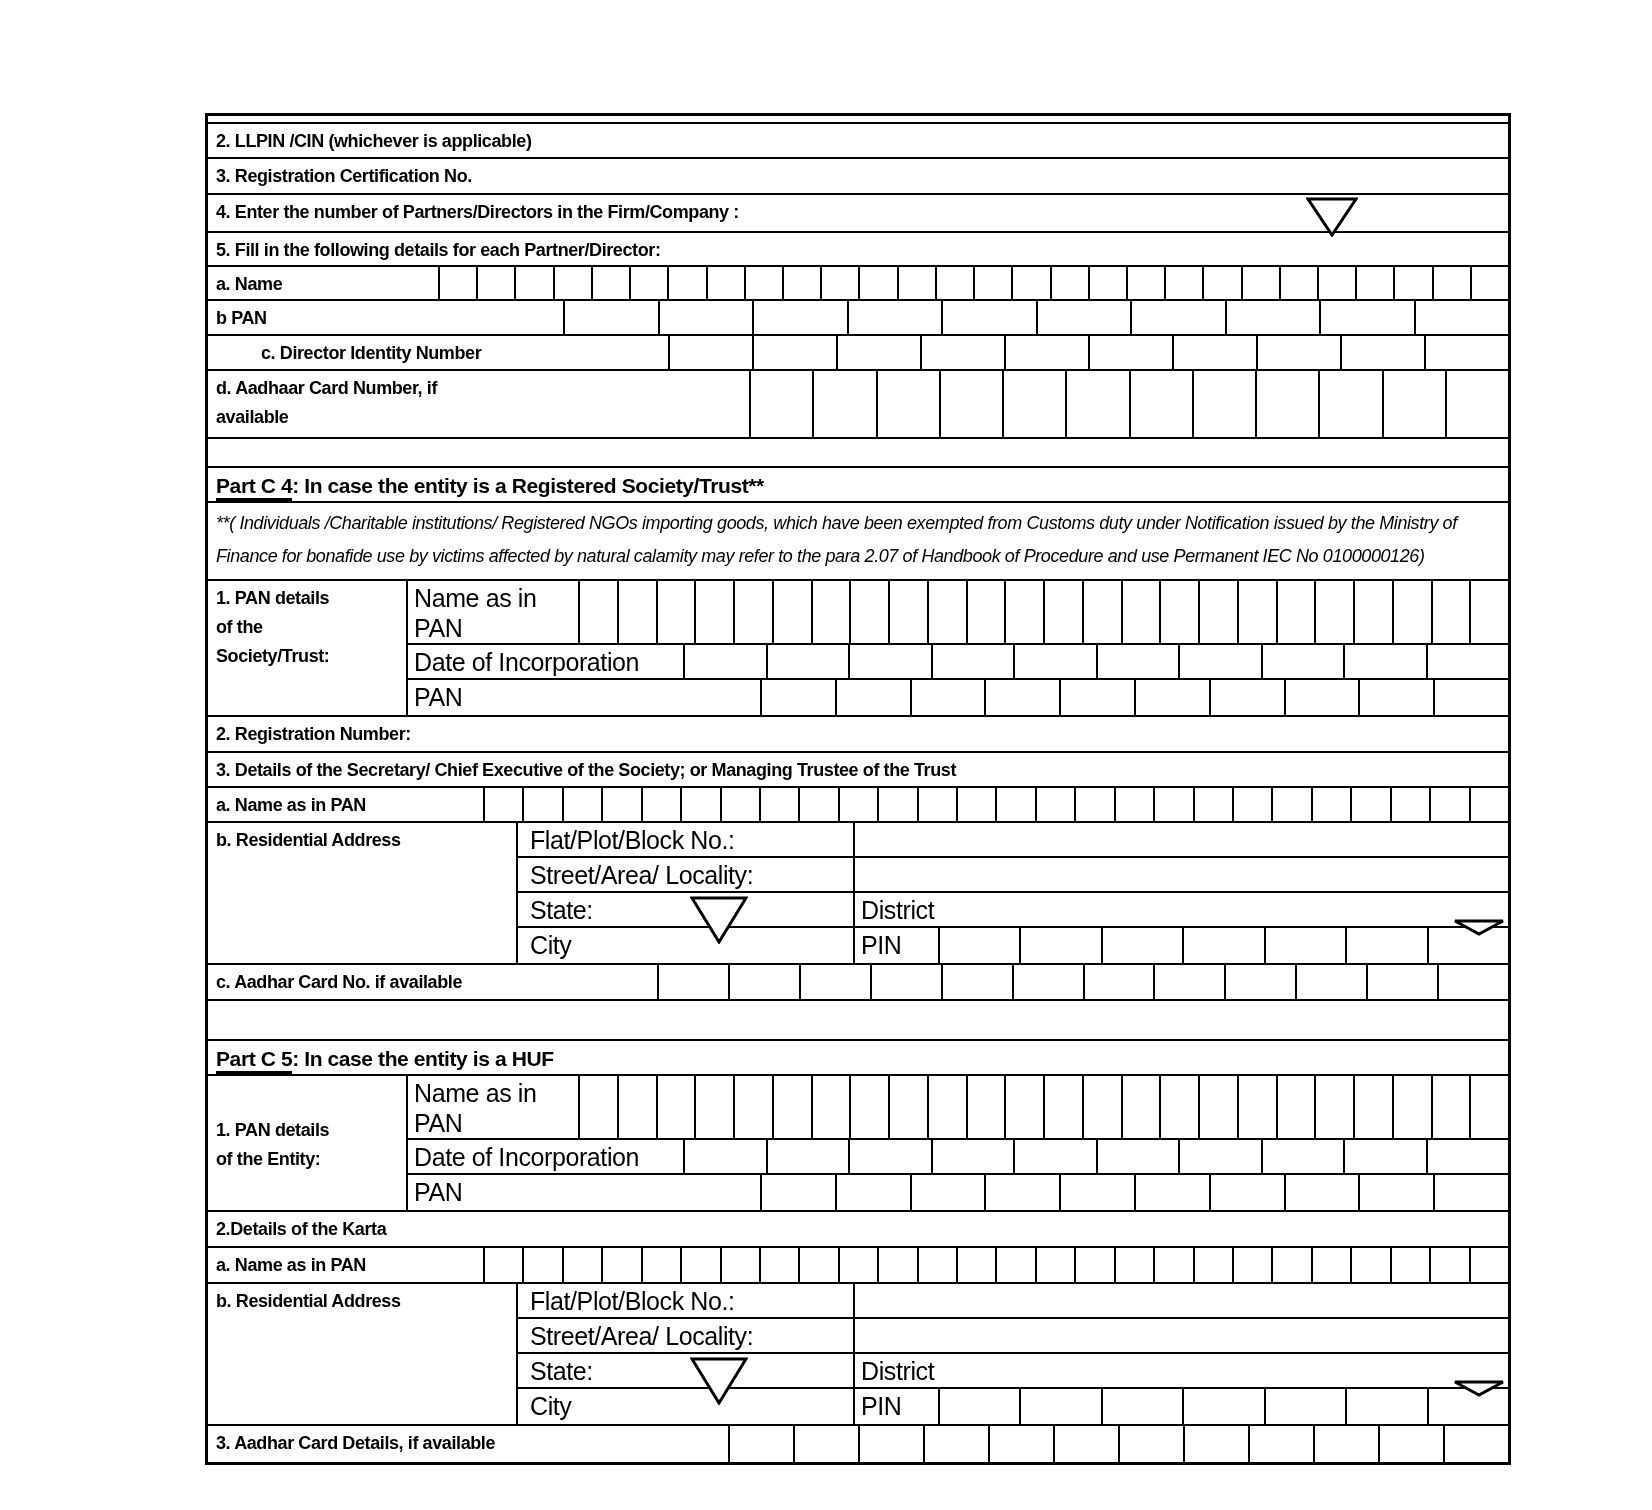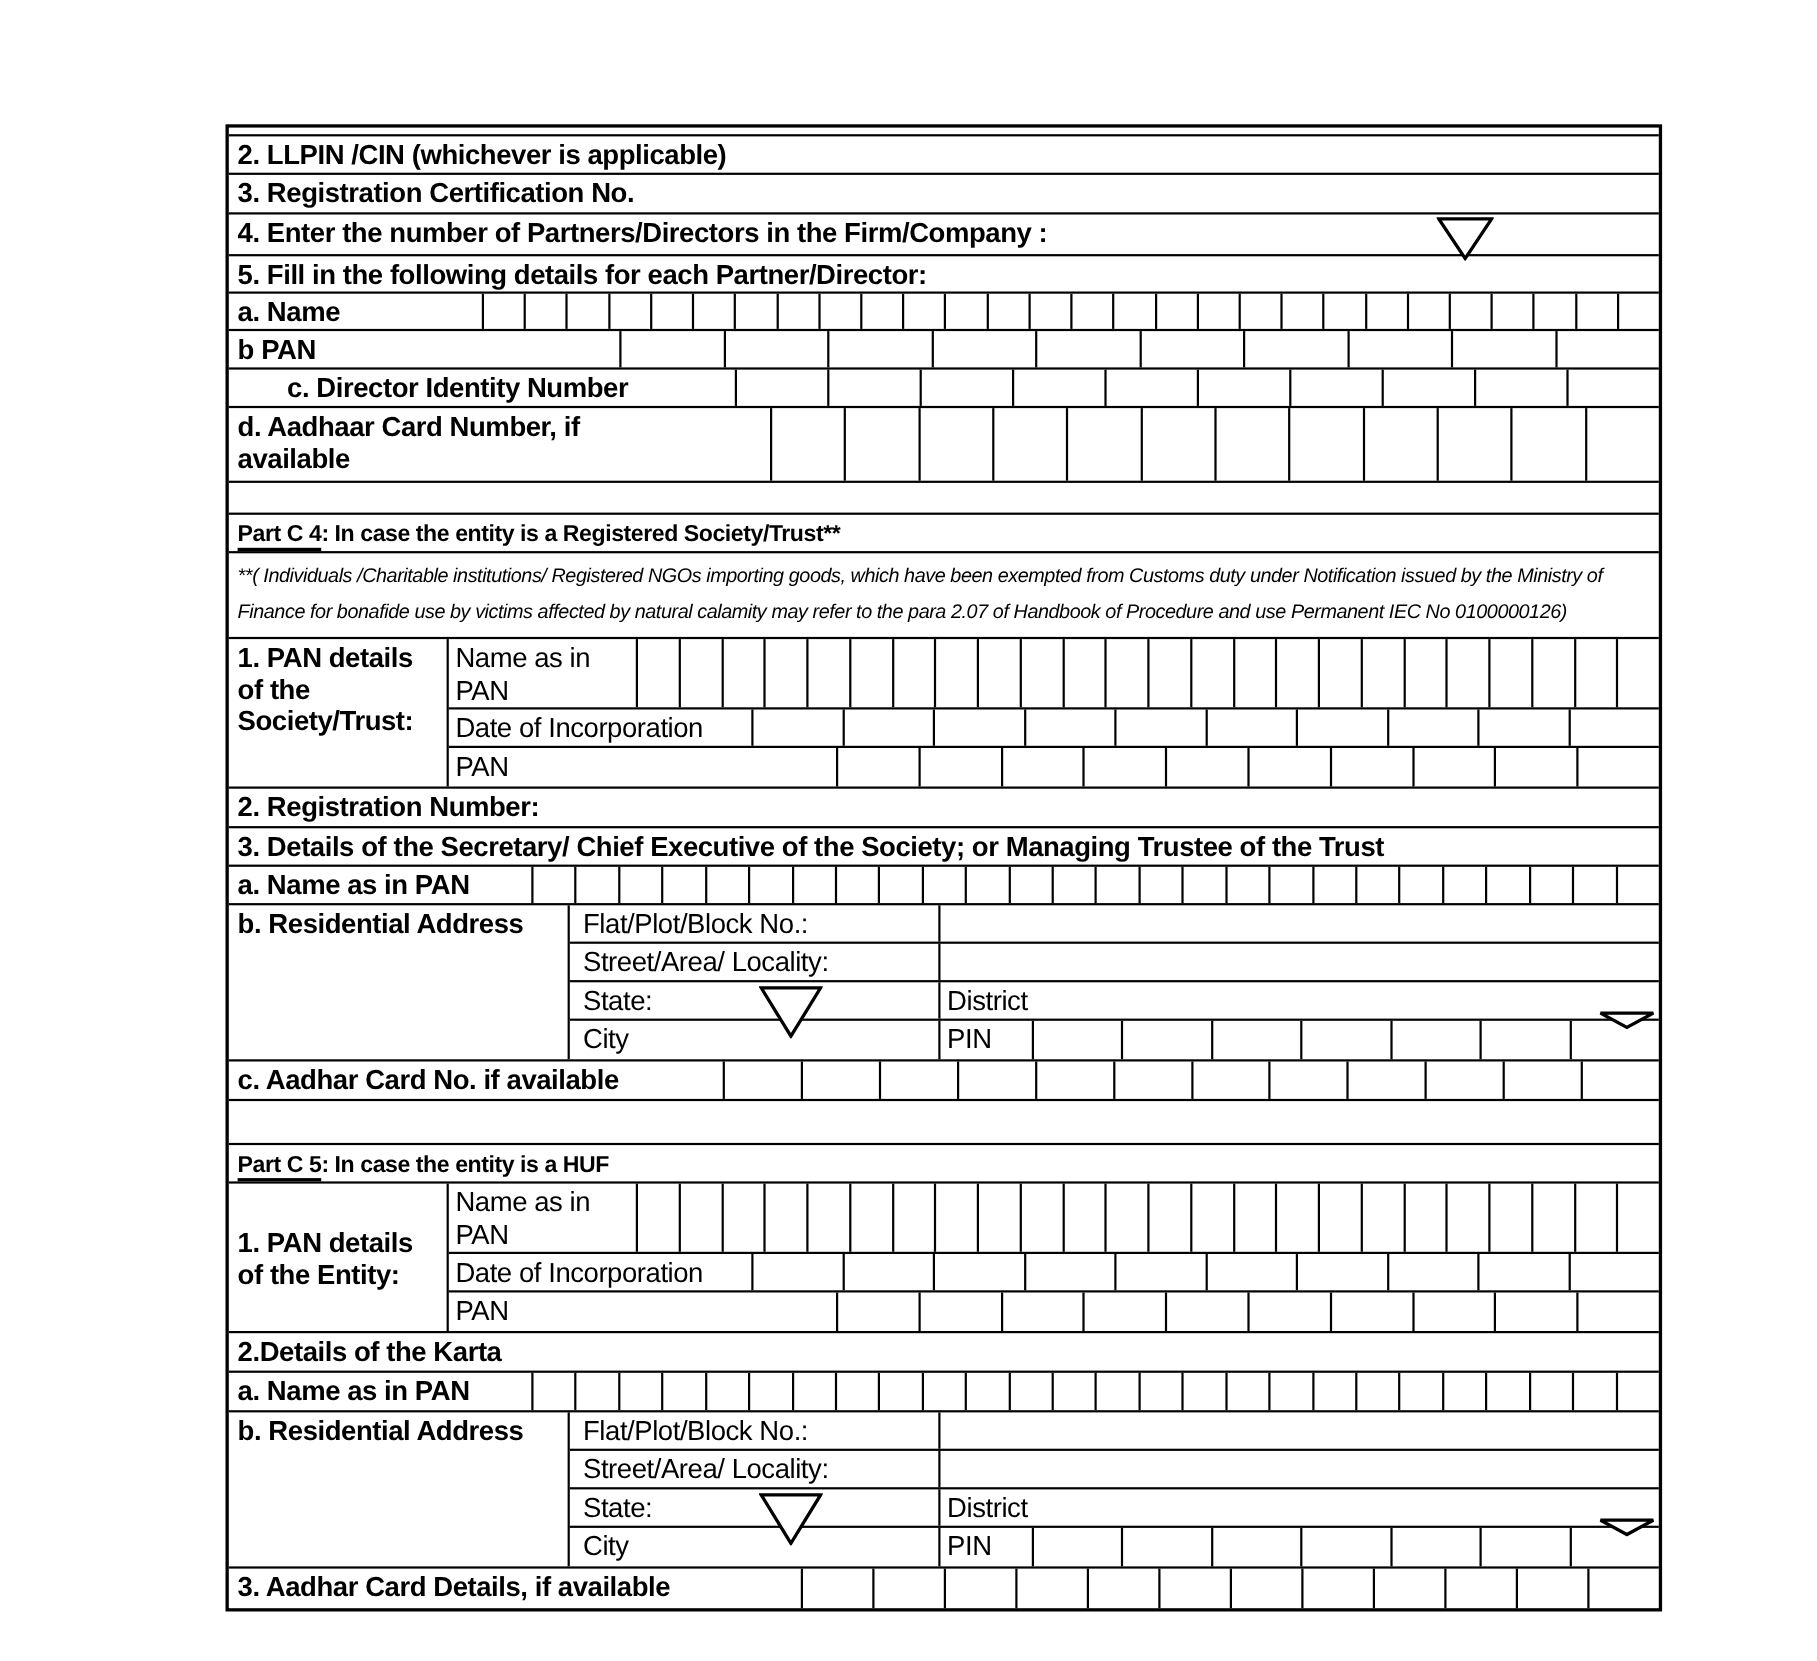--- a/index.html
+++ b/index.html
@@ -1,27 +1,27 @@
 <!DOCTYPE html>
 <html><head>
 <meta charset="utf-8">
 <style>
   html,body{margin:0;padding:0;background:#ffffff;}
   body{width:1652px;height:1510px;position:relative;font-family:"Liberation Sans",sans-serif;color:#000;}
   .form{position:absolute;left:205px;top:113px;width:1300px;border:3px solid #000;background:#fff;}
   .row{position:relative;display:flex;align-items:stretch;border-bottom:2px solid #000;box-sizing:border-box;overflow:visible;}
   .row:last-child{border-bottom:none;}
   .prerow{height:8px;}
-  .lbl{font-weight:bold;font-size:25px;letter-spacing:-0.4px;padding:3px 0 0 8px;box-sizing:border-box;white-space:pre-line;line-height:29px;}
+  .lbl{font-weight:bold;font-size:18px;letter-spacing:-0.4px;padding:3px 0 0 8px;box-sizing:border-box;white-space:pre-line;line-height:29px;}
   .sublbl{font-weight:normal;font-size:25px;letter-spacing:-0.4px;padding:2px 0 0 6px;box-sizing:border-box;line-height:30px;}
   .flexlbl{flex:0 0 auto;}
   .cells{flex:1 1 auto;display:flex;align-items:stretch;}
   .cell{flex:1 1 0;border-left:2px solid #000;box-sizing:border-box;}
   
-  .w-name{width:230px;} .w-pan{width:355px;} .w-din{width:415px;margin-left:45px;} .w-aadhaar{width:492px;}
+  .w-name{width:230px;} .w-pan{width:355px;} .w-din{width:415px;margin-left:45px;} .w-aadhaar{width:541px;}
   .w-namepan{width:275px;} .w-aadhar2{width:449px;} .w-aadhar3{width:520px;}
   .h35{min-height:35px;} .h36{min-height:36px;} .h38{min-height:38px;} .h34{min-height:34px;} .h68{min-height:68px;}
   .gap1{height:29px;} .gap2{height:40px;}
   
   .parthead{font-weight:bold;font-size:21px;letter-spacing:-0.4px;padding:3px 0 0 8px;line-height:30px;}
   .parthead .u{border-bottom:3px solid #000;padding-bottom:1px;}
   
   .note{font-style:italic;font-weight:normal;font-size:18px;letter-spacing:-0.4px;line-height:33px;padding:4px 8px 6px 8px;}
   
   .block{display:flex;align-items:stretch;}

